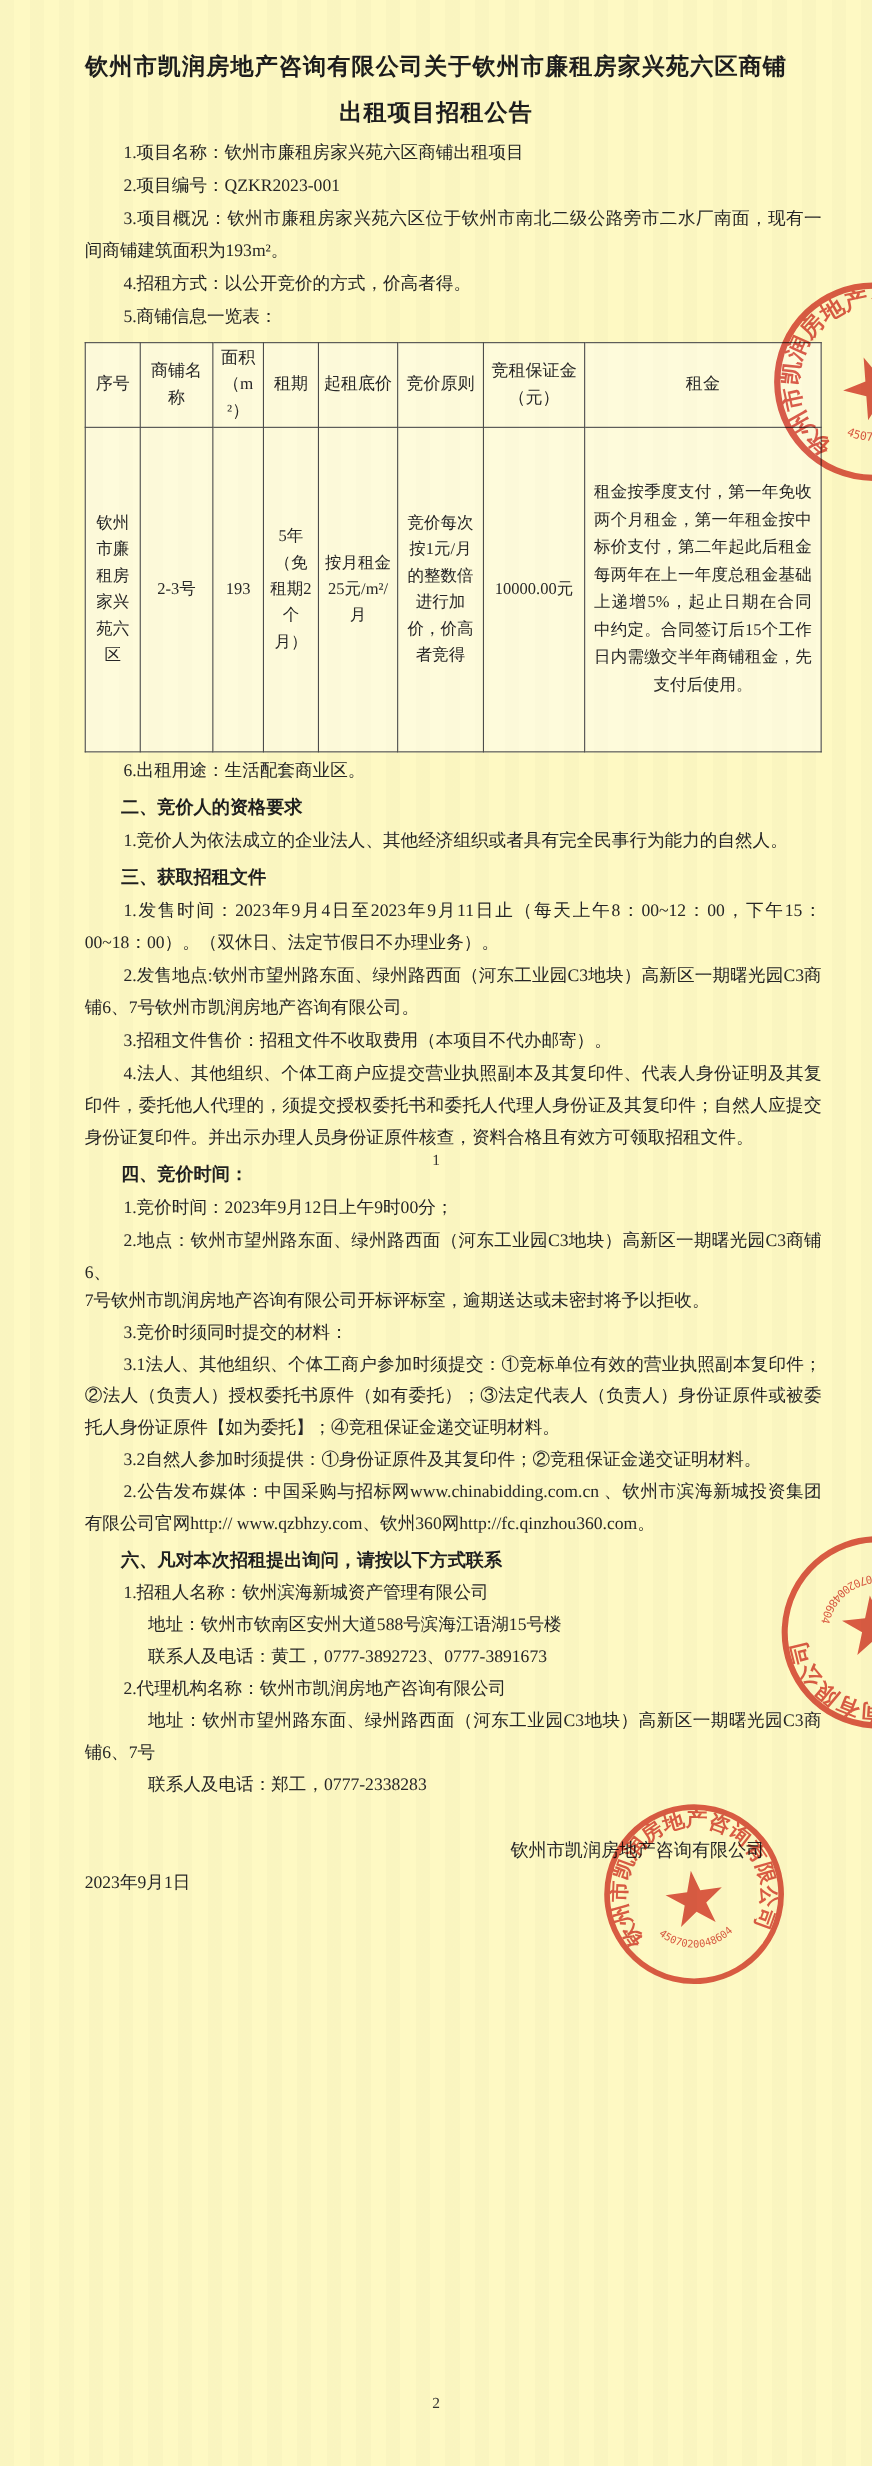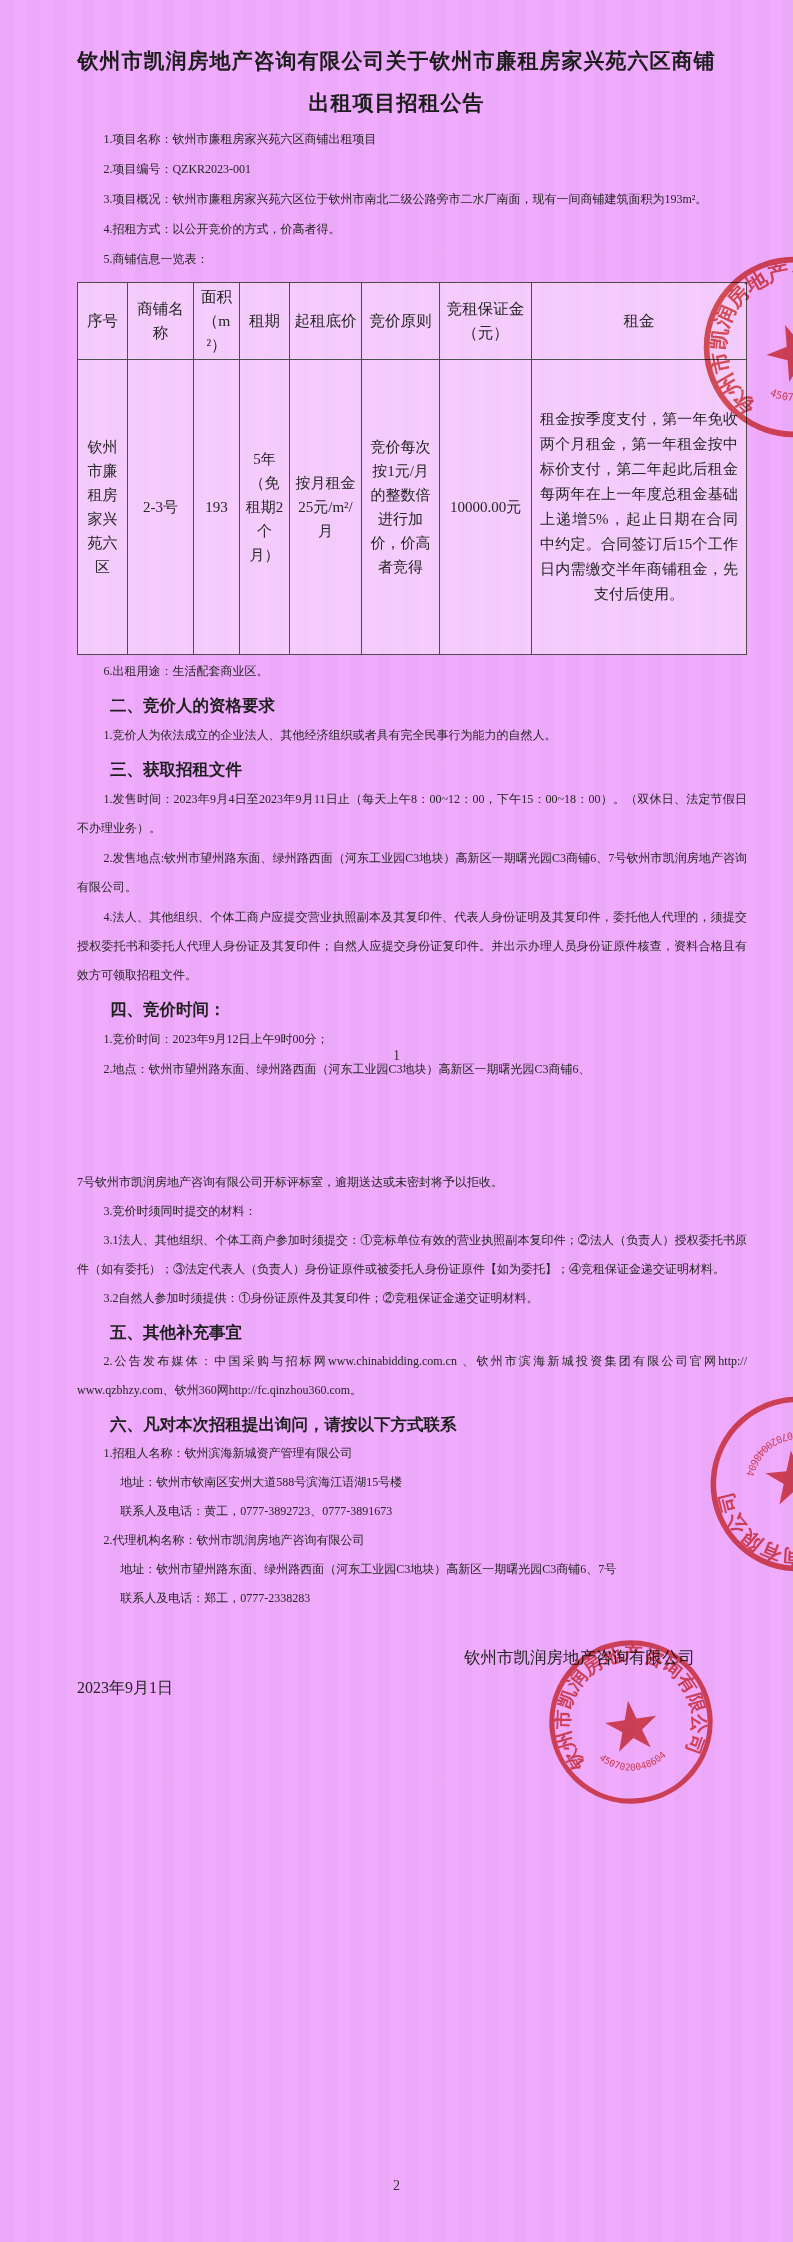--- a/index.html
+++ b/index.html
@@ -1,38 +1,38 @@
 <!DOCTYPE html>
 <html><head>
 <meta charset="utf-8">
 <style>
   html,body{margin:0;padding:0;background:#e9e9e9;}
   .doc{
     position:relative;width:793px;height:2242px;margin:0 auto;
-    background:#f0abfc;overflow:hidden;
+    background:#fef9c3;overflow:hidden;
     font-family:"Liberation Serif","DejaVu Serif",serif;color:#262626;
   }
   .doc::before{
     content:"";position:absolute;inset:0;pointer-events:none;
     background:repeating-linear-gradient(90deg,rgba(0,0,0,0.015) 0 13px,rgba(0,0,0,0) 13px 27px);
   }
   .page{position:absolute;left:0;width:793px;}
   .page-1{top:0;height:1120px;}
   .page-2{top:1120px;height:1122px;}
   .content{padding:0 46px 0 77px;position:relative;}
   .title{
     margin:40px 30px 0 30px;text-align:center;font-weight:700;
     font-size:21px;line-height:42px;letter-spacing:1px;
     font-family:"Liberation Sans","DejaVu Sans",sans-serif;color:#1d1d1d;
   }
   .h{
     font-family:"Liberation Sans","DejaVu Sans",sans-serif;font-weight:700;
     font-size:16.5px;line-height:30px;text-indent:2em;margin-top:4px;color:#1f1f1f;
   }
-  .p{font-size:12px;line-height:29px;text-indent:2.2em;text-align:justify;}
+  .p{font-size:16px;line-height:29px;text-indent:2.2em;text-align:justify;}
   .p.sub{text-indent:3.6em;}
   .sec1 .p{margin:1px 0;}
   table.shop{
     border-collapse:collapse;margin:8px 0 2px 0;table-layout:fixed;width:669px;
     background:rgba(255,255,255,0.4);
   }
   table.shop td{
     border:1.4px solid #4c4c4c;text-align:center;vertical-align:middle;
     font-size:15px;line-height:24px;padding:2px 3px;word-break:break-all;
   }
@@ -103,20 +103,21 @@
         </table>
 
       <div class="p">6.出租用途：生活配套商业区。</div>
 
       <div class="h">二、竞价人的资格要求</div>
       <div class="p">1.竞价人为依法成立的企业法人、其他经济组织或者具有完全民事行为能力的自然人。</div>
 
       <div class="h">三、获取招租文件</div>
       <div class="p">1.发售时间：2023年9月4日至2023年9月11日止（每天上午8：00~12：00，下午15：00~18：00）。（双休日、法定节假日不办理业务）。</div>
       <div class="p">2.发售地点:钦州市望州路东面、绿州路西面（河东工业园C3地块）高新区一期曙光园C3商铺6、7号钦州市凯润房地产咨询有限公司。</div>
+      <div class="p">3.招租文件售价：招租文件不收取费用（本项目不代办邮寄）。</div>
       <div class="p">4.法人、其他组织、个体工商户应提交营业执照副本及其复印件、代表人身份证明及其复印件，委托他人代理的，须提交授权委托书和委托人代理人身份证及其复印件；自然人应提交身份证复印件。并出示办理人员身份证原件核查，资料合格且有效方可领取招租文件。</div>
 
       <div class="h">四、竞价时间：</div>
       <div class="p">1.竞价时间：2023年9月12日上午9时00分；</div>
       <div class="p">2.地点：钦州市望州路东面、绿州路西面（河东工业园C3地块）高新区一期曙光园C3商铺6、</div>
     </div>
 
     <div class="pagenum">1</div>
 
     <svg class="seal seal-top-right" width="190" height="190" viewBox="0 0 200 200">
@@ -133,21 +134,20 @@
     </svg>
   </div>
 
   <div class="page page-2">
     <div class="content" style="padding-top:48px;">
       <div class="p" style="text-indent:0;">7号钦州市凯润房地产咨询有限公司开标评标室，逾期送达或未密封将予以拒收。</div>
       <div class="p">3.竞价时须同时提交的材料：</div>
       <div class="p">3.1法人、其他组织、个体工商户参加时须提交：①竞标单位有效的营业执照副本复印件；②法人（负责人）授权委托书原件（如有委托）；③法定代表人（负责人）身份证原件或被委托人身份证原件【如为委托】；④竞租保证金递交证明材料。</div>
       <div class="p">3.2自然人参加时须提供：①身份证原件及其复印件；②竞租保证金递交证明材料。</div>
 
-      <div class="h">五、其他补充事宜</div>
       <div class="p">2.公告发布媒体：中国采购与招标网www.chinabidding.com.cn 、钦州市滨海新城投资集团有限公司官网http:// www.qzbhzy.com、钦州360网http://fc.qinzhou360.com。</div>
 
       <div class="h">六、凡对本次招租提出询问，请按以下方式联系</div>
       <div class="p">1.招租人名称：钦州滨海新城资产管理有限公司</div>
       <div class="p sub">地址：钦州市钦南区安州大道588号滨海江语湖15号楼</div>
       <div class="p sub">联系人及电话：黄工，0777-3892723、0777-3891673</div>
       <div class="p">2.代理机构名称：钦州市凯润房地产咨询有限公司</div>
       <div class="p sub">地址：钦州市望州路东面、绿州路西面（河东工业园C3地块）高新区一期曙光园C3商铺6、7号</div>
       <div class="p sub">联系人及电话：郑工，0777-2338283</div>
 

